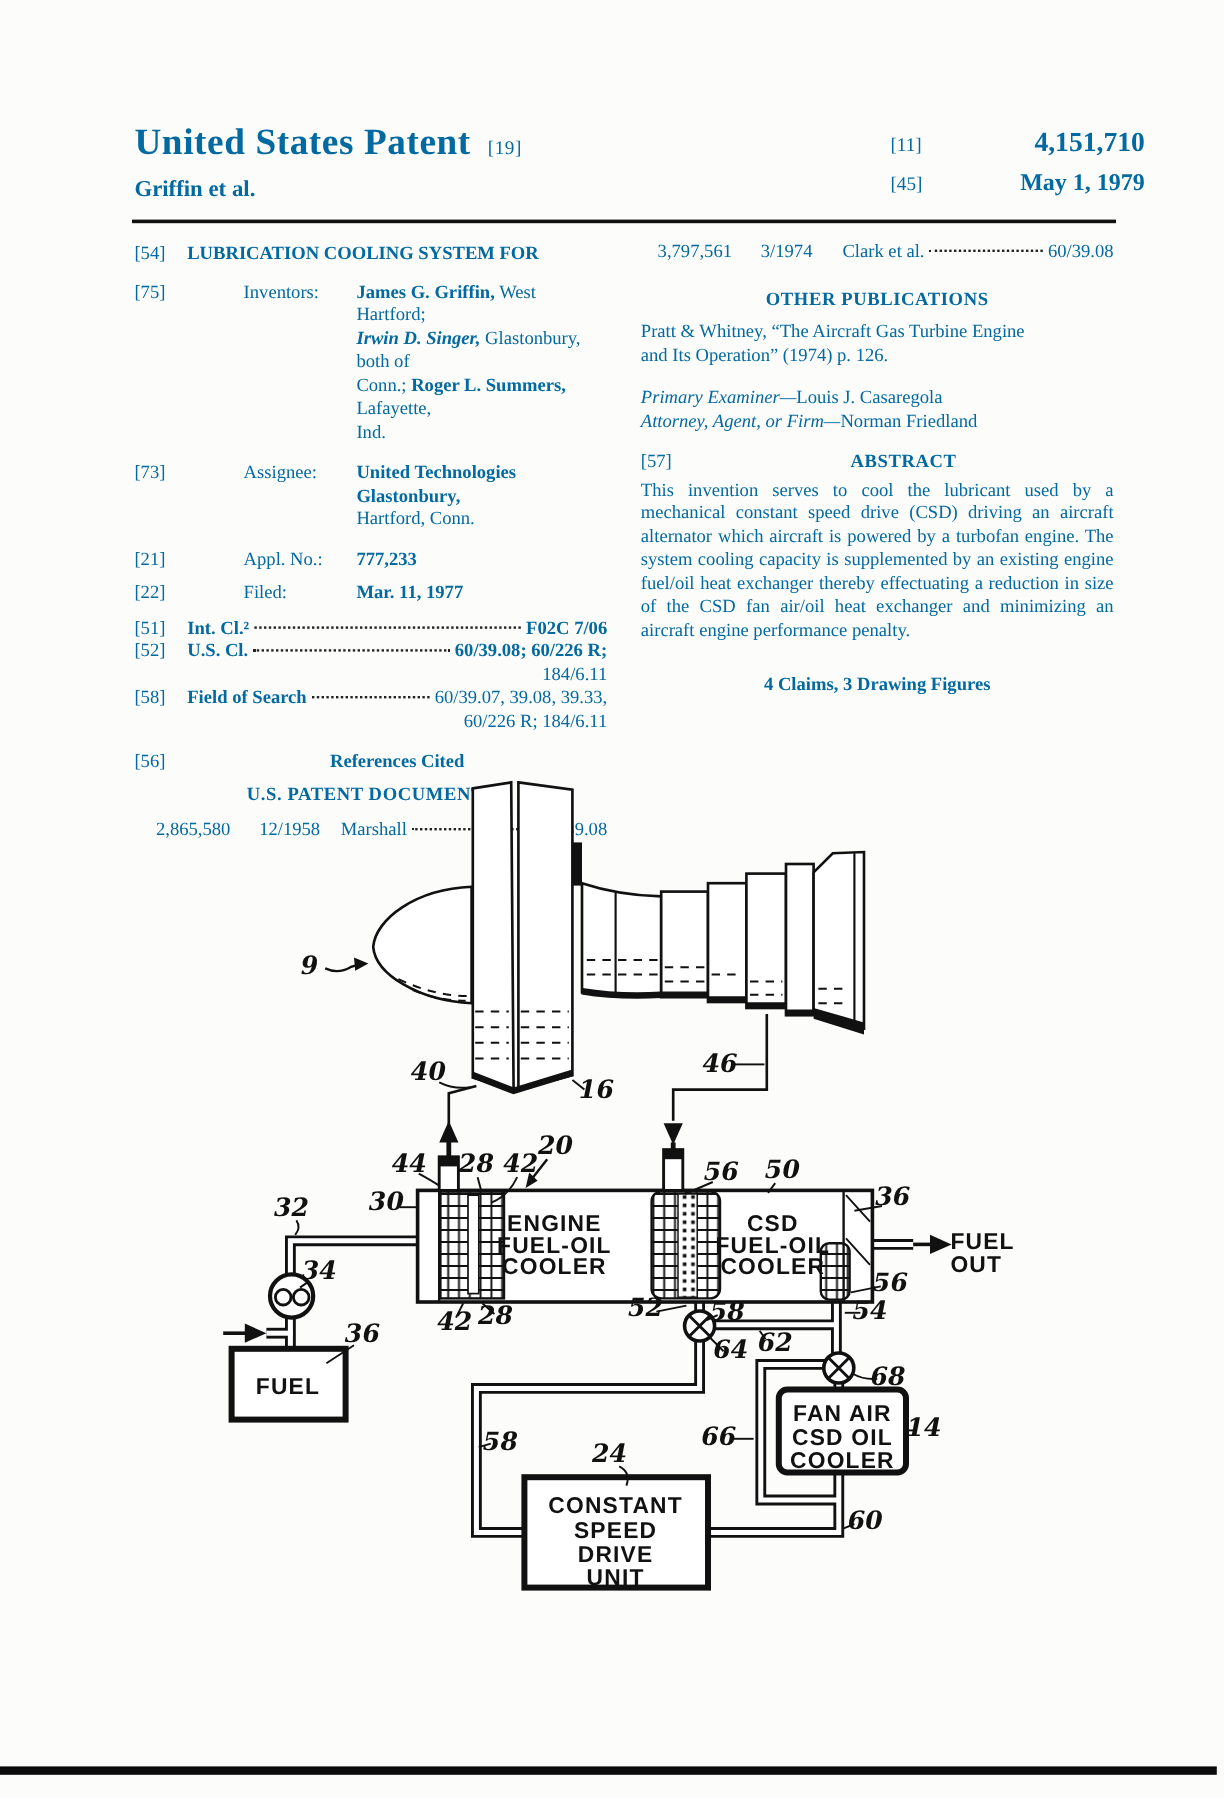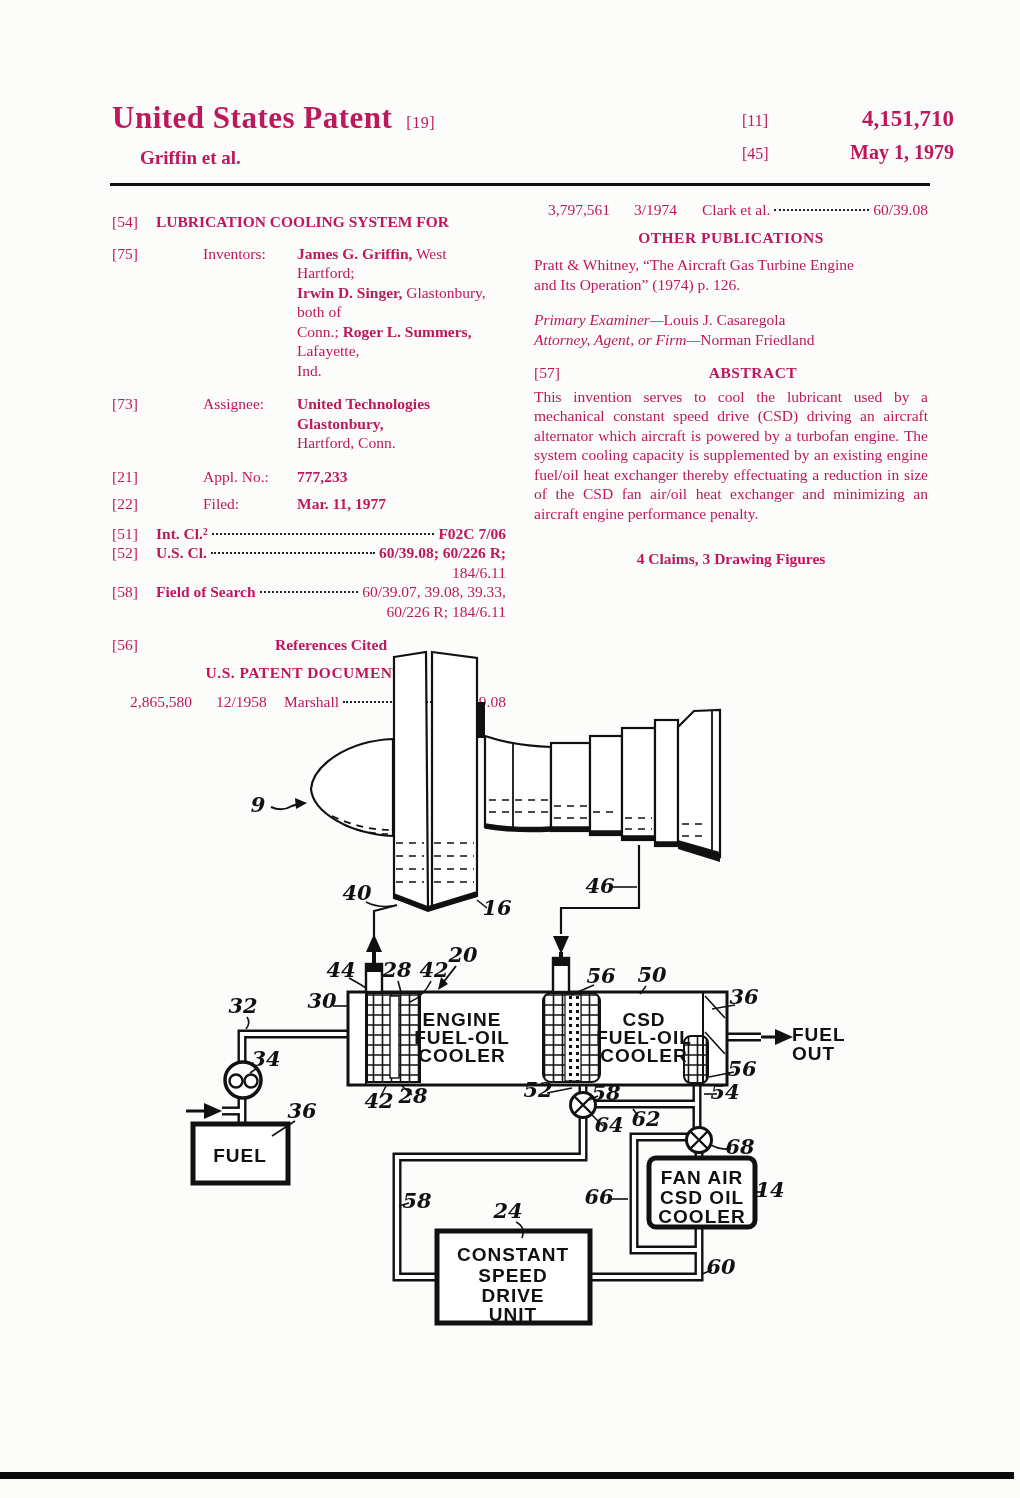--- a/index.html
+++ b/index.html
@@ -1,22 +1,22 @@
 <!DOCTYPE html>
 <html><head>
 <meta charset="utf-8">
 <style>
   html,body{margin:0;padding:0;background:#e8e8e4;}
   .page{position:relative;width:1020px;height:1498px;background:#fcfcfa;margin:0 auto;
-        font-family:"Liberation Serif",serif;color:#be185d;overflow:hidden;}
+        font-family:"Liberation Serif",serif;color:#0369a1;overflow:hidden;}
   .abs{position:absolute;}
   
   .us-title{font-size:31px;font-weight:bold;letter-spacing:.5px;}
   .us-title .tag{font-size:16px;font-weight:normal;margin-left:14px;}
-  .authors{font-size:19px;font-weight:bold;margin-top:7px;margin-left:28px;}
+  .authors{font-size:19px;font-weight:bold;margin-top:7px;}
   .hdr-row{position:absolute;left:718px;width:212px;display:flex;justify-content:space-between;align-items:baseline;margin-left:24px;}
   .hdr-tag{font-size:16px;}
   .patnum{font-size:23px;font-weight:bold;}
   .patdate{font-size:20px;font-weight:bold;}
   .rule{position:absolute;left:110px;width:820px;height:3px;background:#111;}
   
   .col{position:absolute;width:394px;font-size:15.5px;line-height:19.5px;}
   .b{font-weight:bold;}
   .i{font-style:italic;}
   .kvrow{display:flex;align-items:baseline;}
@@ -63,36 +63,36 @@
     <span class="hdr-tag">[11]</span>
     <span class="patnum">4,151,710</span>
   </div>
   <div class="hdr-row" style="top:141px;">
     <span class="hdr-tag">[45]</span>
     <span class="patdate">May 1, 1979</span>
   </div>
 
   <div class="rule" style="top:183px;"></div>
 
-  <div class="col" style="left:112px;top:212px;">
+  <div class="col" style="left:112px;top:202px;">
 
     <div class="kvrow">
       <span class="tag">[54]</span>
       <span class="val b">
         <div>LUBRICATION COOLING SYSTEM FOR</div>
       </span>
     </div>
     <div class="sp12"></div>
 
     <div class="kvrow">
       <span class="tag">[75]</span>
       <span class="key" style="font-weight:normal;">Inventors:</span>
       <span class="val">
         <div><span style="font-weight: bold;">James G. Griffin,</span><span> West Hartford;</span></div>
-        <div><span style="font-weight: bold;">Irwin D. Singer,</span><span> Glastonbury, both of</span></div>
+        <div><span style="font-weight: bold; font-style: italic;">Irwin D. Singer,</span><span> Glastonbury, both of</span></div>
         <div><span>Conn.; </span><span style="font-weight: bold; text-align: right;">Roger L. Summers,</span><span> Lafayette,</span></div>
         <div><span>Ind.</span></div>
       </span>
     </div>
     <div class="sp14"></div>
 
     <div class="kvrow">
       <span class="tag">[73]</span>
       <span class="key" style="font-weight:normal;">Assignee:</span>
       <span class="val">
@@ -161,21 +161,21 @@
 
     <div class="refrow" style="padding-left:14px;">
       <span class="refnum">3,797,561</span>
       <span class="refdate">3/1974</span>
       <span>Clark et al.</span>
       <span class="leader"></span>
       <span>60/39.08</span>
     </div>
     <div class="sp8"></div>
 
-    <div class="center b" style="letter-spacing:.5px;">OTHER PUBLICATIONS</div>
+    <div class="center b" style="letter-spacing:.5px;margin-top:12px;">OTHER PUBLICATIONS</div>
     <div class="sp8"></div>
     <div>Pratt &amp; Whitney, “The Aircraft Gas Turbine Engine</div>
     <div>and Its Operation” (1974) p. 126.</div>
     <div class="sp16"></div>
 
     <div>
       <span class="i">Primary Examiner—</span><span>Louis J. Casaregola</span>
     </div>
     <div>
       <span class="i">Attorney, Agent, or Firm—</span><span>Norman Friedland</span>

